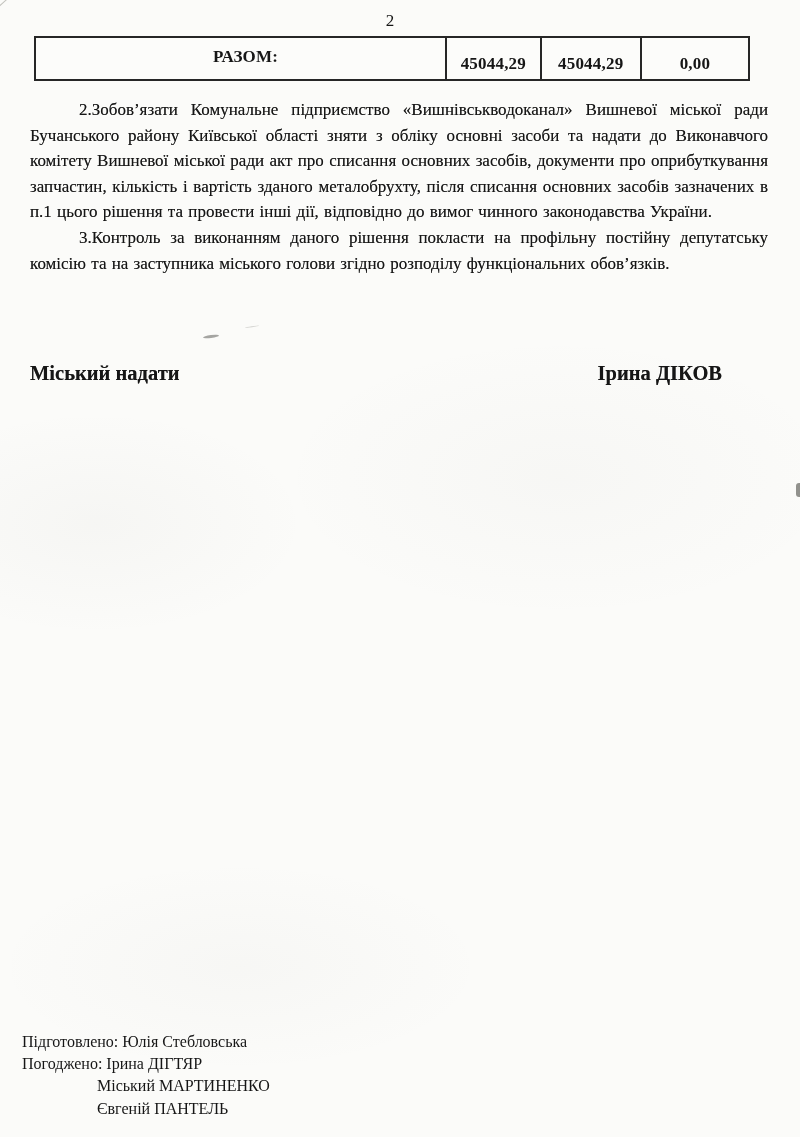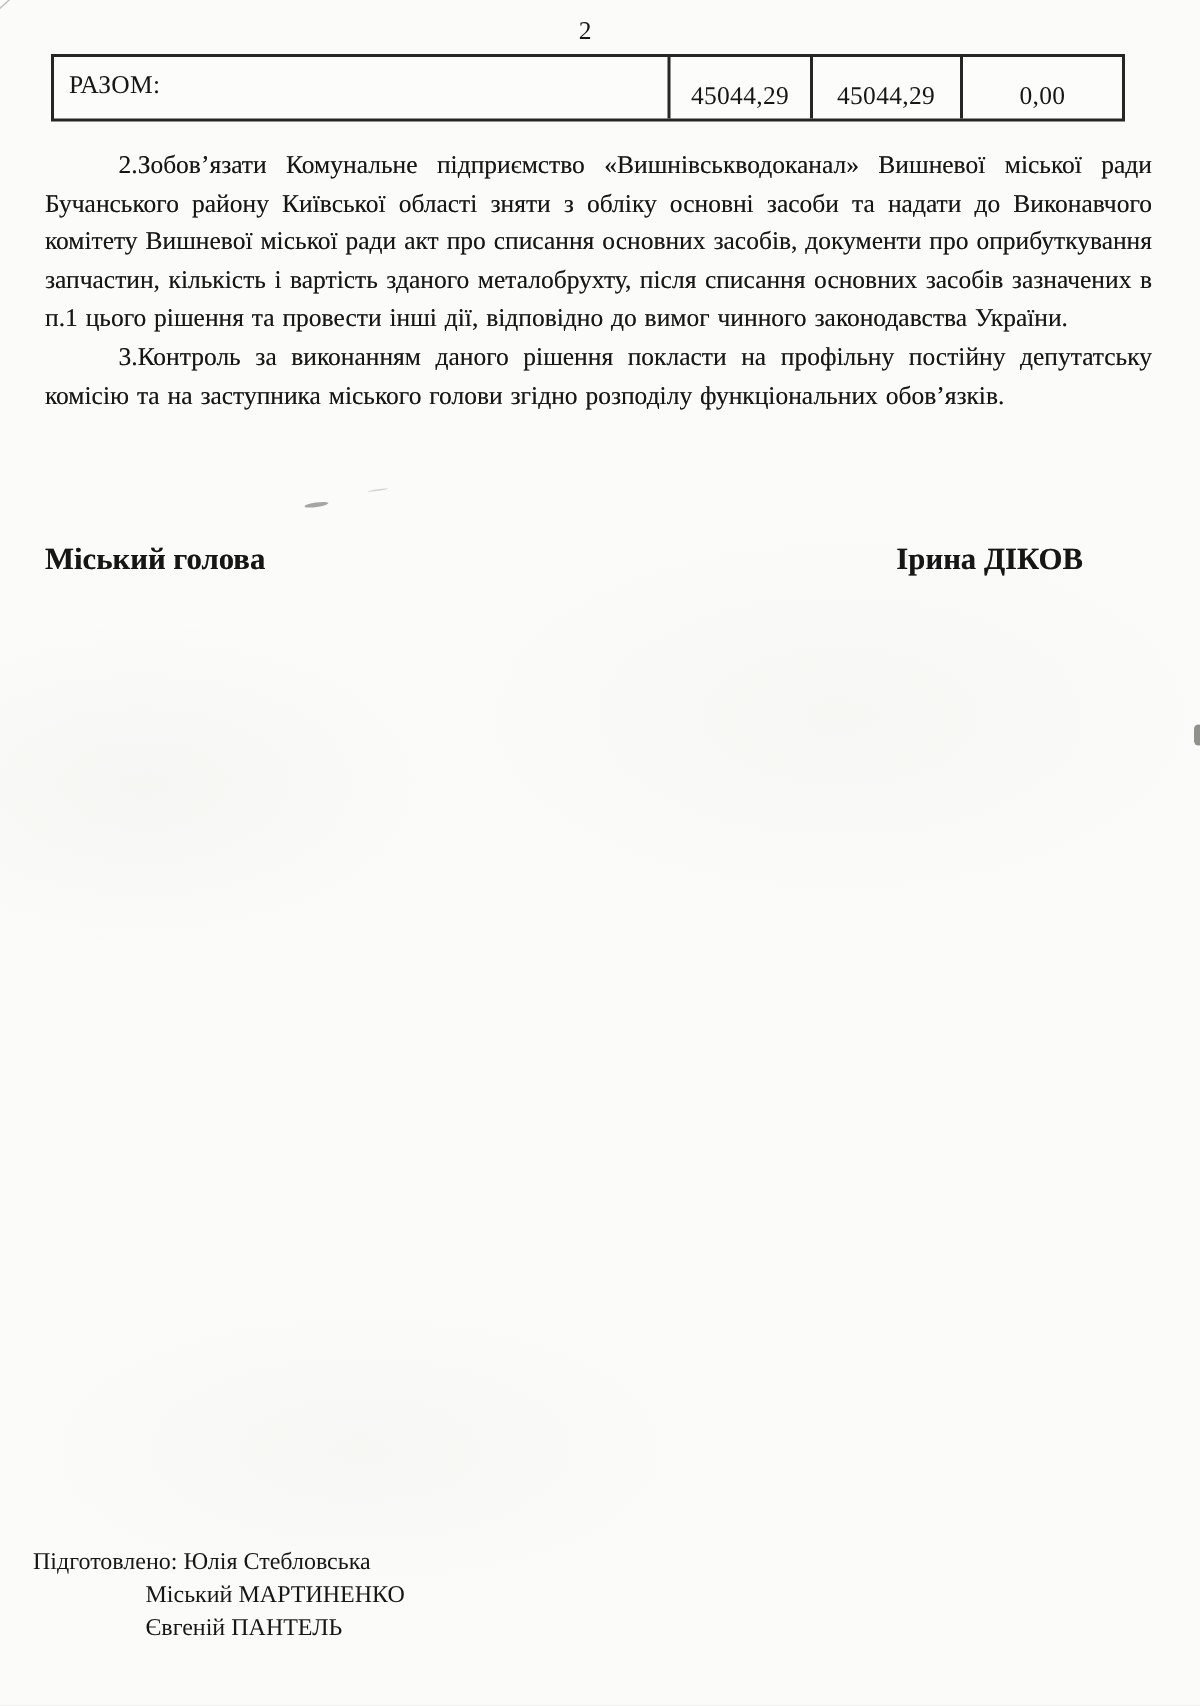--- a/index.html
+++ b/index.html
@@ -73,23 +73,24 @@
     width: 716px;
     height: 45px;
     display: flex;
     box-sizing: border-box;
     border: 2px solid #262626;
     background: #fcfcfa;
   }
   .totals-table .cell {
     box-sizing: border-box;
     display: flex;
-    font-weight: normal;
+    font-weight: bold;
     font-size: 17px;
     letter-spacing: 0.2px;
+    justify-content: center;
   }
   .cell-label {
     width: 418px;
     border-right: 2px solid #262626;
     align-items: flex-start;
     padding: 9px 0 0 10px;
   }
   .cell-num {
     align-items: flex-end;
     justify-content: center;
@@ -165,23 +166,24 @@
       <span>0,00</span>
     </div>
   </div>
 
   <div class="body-text">
     <p>2.Зобов’язати Комунальне підприємство «Вишнівськводоканал» Вишневої міської ради Бучанського району Київської області зняти з обліку основні засоби та надати до Виконавчого комітету Вишневої міської ради акт про списання основних засобів, документи про оприбуткування запчастин, кількість і вартість зданого металобрухту, після списання основних засобів зазначених в п.1 цього рішення та провести інші дії, відповідно до вимог чинного законодавства України.</p>
     <p>3.Контроль за виконанням даного рішення покласти на профільну постійну депутатську комісію та на заступника міського голови згідно розподілу функціональних обов’язків.</p>
   </div>
 
   <div class="signature-row">
-    <span>Міський голова</span>
+    <span>Міський надати</span>
     <span>Ірина ДІКОВ</span>
   </div>
 
   <div class="footer">
     <div class="line">Підготовлено: Юлія Стебловська</div>
+    <div class="line">Погоджено: Ірина ДІГТЯР</div>
     <div class="line indented">Міський МАРТИНЕНКО</div>
     <div class="line indented">Євгеній ПАНТЕЛЬ</div>
   </div>
 
 </div>
 
 </body></html>

